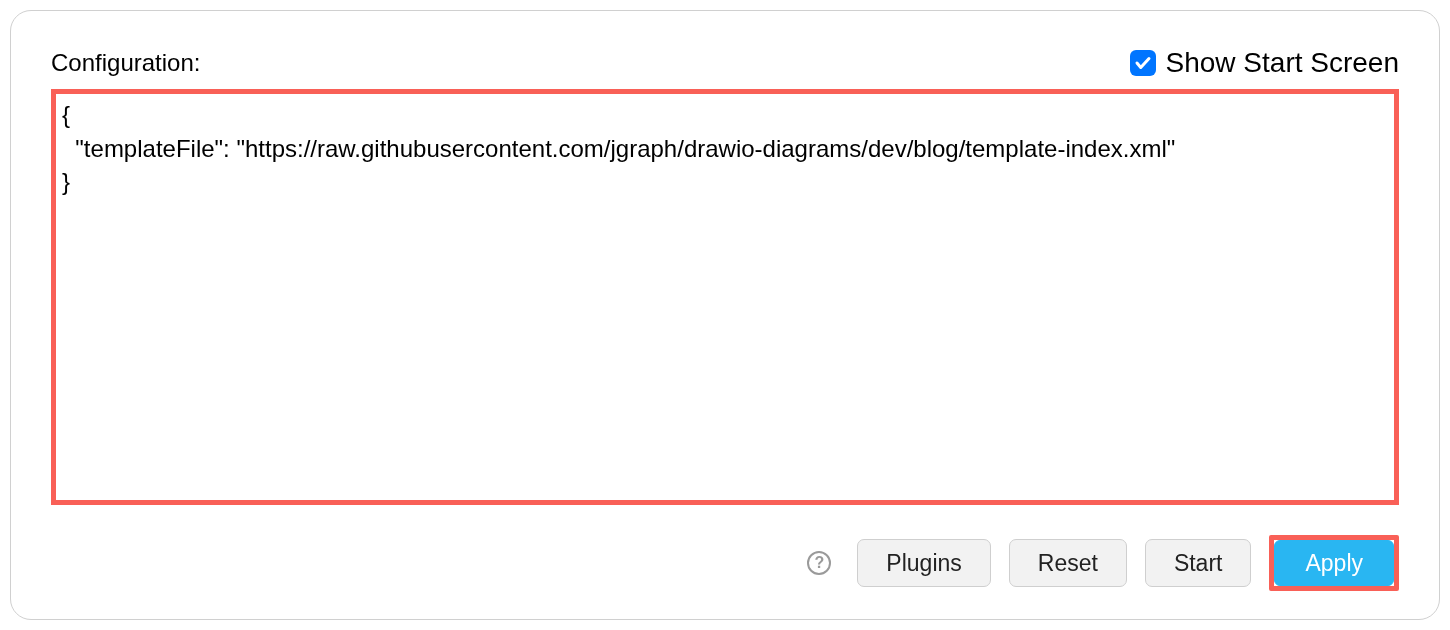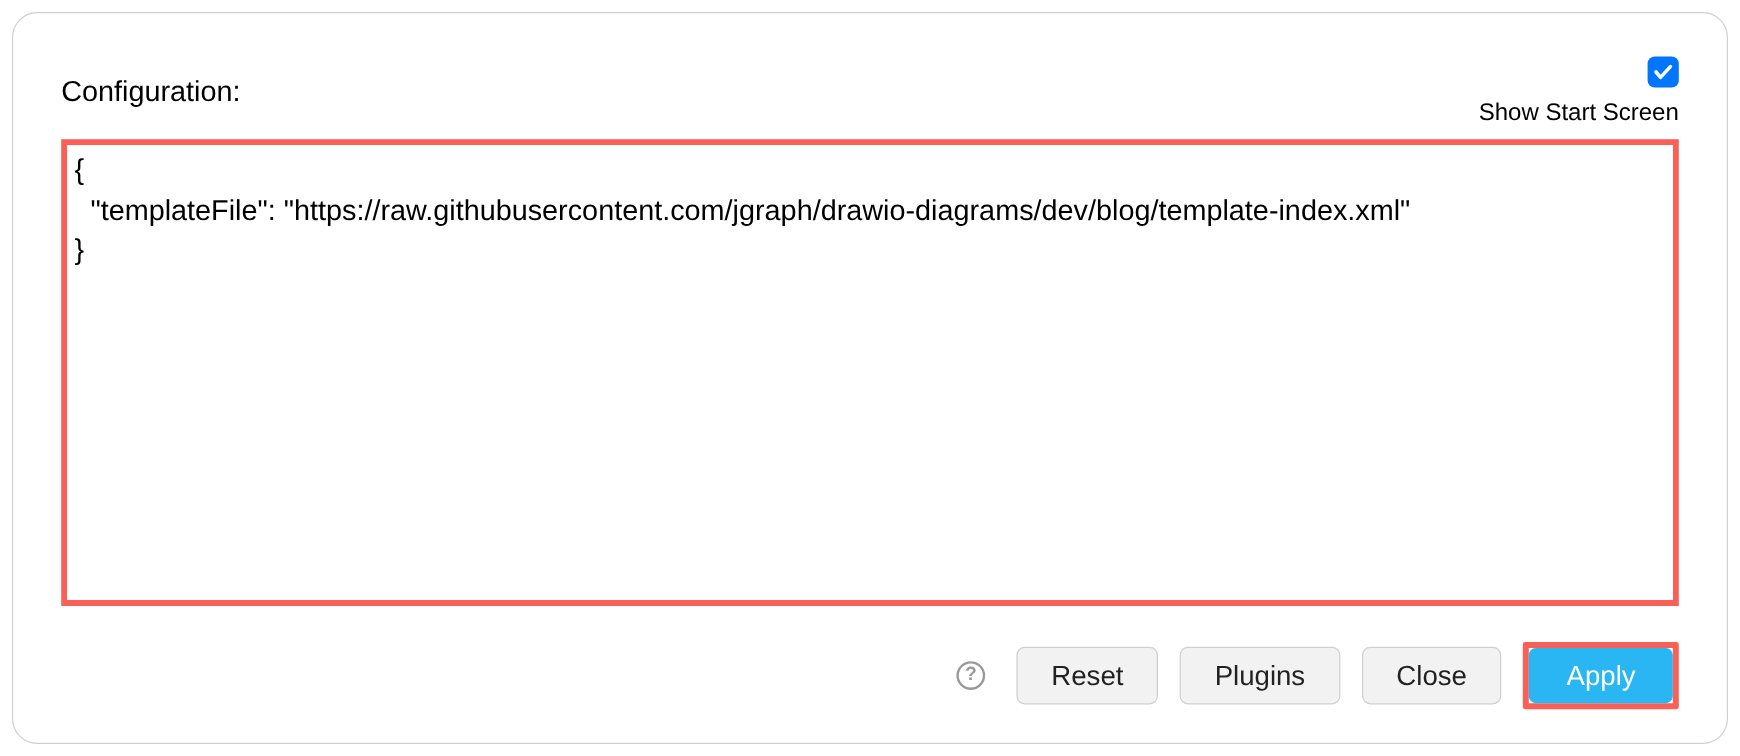--- a/index.html
+++ b/index.html
@@ -28,26 +28,25 @@
       justify-content: space-between;
       align-items: center;
       margin-bottom: 10px;
     }
     .config-label {
       font-size: 24px;
       color: #000;
     }
     .show-start {
       display: flex;
-      align-items: flex-end;
+      align-items: center;
       gap: 10px;
-      font-size: 20px;
+      font-size: 28px;
       color: #000;
       cursor: pointer;
-      flex-direction: column;
     }
     .checkbox {
       width: 26px;
       height: 26px;
       background: #0075ff;
       border-radius: 6px;
       display: inline-flex;
       align-items: center;
       justify-content: center;
       color: #fff;
@@ -139,21 +138,21 @@
   </div>
 
   <div class="textarea-wrap">
     <textarea class="config-textarea" spellcheck="false" style="">{
   "templateFile": "https://raw.githubusercontent.com/jgraph/drawio-diagrams/dev/blog/template-index.xml"
 }</textarea>
   </div>
 
   <div class="footer-row">
     <span class="help-icon">?</span>
+    <button class="btn">Plugins</button>
     <button class="btn">Reset</button>
-    <button class="btn">Plugins</button>
-    <button class="btn">Close</button>
+    <button class="btn">Start</button>
     <span class="apply-wrap">
       <button class="btn btn-primary">Apply</button>
     </span>
   </div>
 
 </div>
 
 </body></html>

